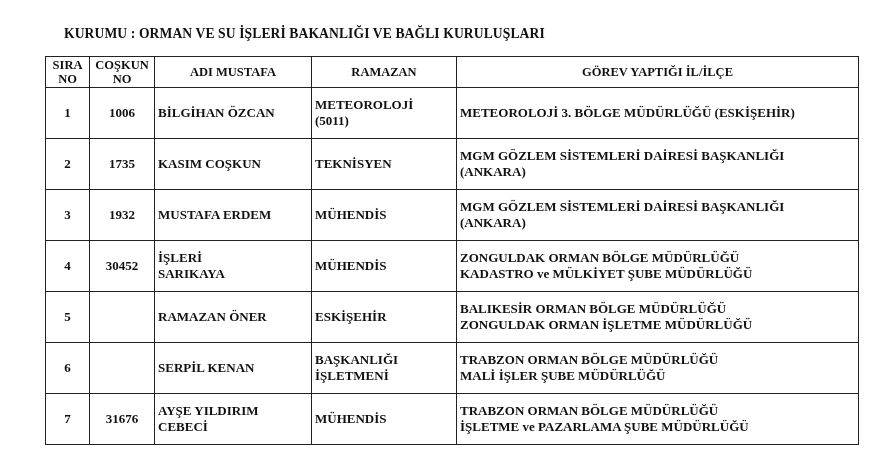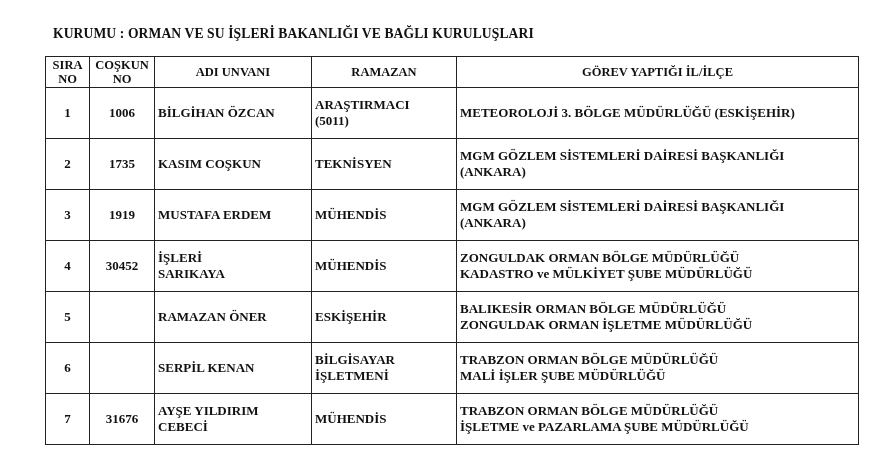--- a/index.html
+++ b/index.html
@@ -2,21 +2,21 @@
 <html><head>
 <meta charset="utf-8">
 <style>
   html, body { margin: 0; padding: 0; background: #ffffff; }
   body {
     width: 880px; height: 463px; overflow: hidden; position: relative;
     font-family: "Liberation Serif", "DejaVu Serif", serif;
     color: #111111;
   }
   .title {
-    position: absolute; left: 53px; top: 26px;
+    position: absolute; left: 64px; top: 26px;
     font-weight: bold; font-size: 13.6px; letter-spacing: 0.1px;
     white-space: nowrap;
   }
   table.roster {
     position: absolute; left: 45px; top: 56px;
     width: 813px;
     border-collapse: collapse;
     table-layout: fixed;
   }
   table.roster th, table.roster td {
@@ -55,34 +55,34 @@
   <thead>
     <tr>
       <th>
         <span class="line">SIRA</span>
         <span class="line">NO</span>
       </th>
       <th>
         <span class="line">COŞKUN</span>
         <span class="line">NO</span>
       </th>
-      <th>ADI UNVANI</th>
+      <th>ADI MUSTAFA</th>
       <th>RAMAZAN</th>
       <th>GÖREV YAPTIĞI İL/İLÇE</th>
     </tr>
   </thead>
   <tbody>
     <tr>
       <td class="c-center">1</td>
       <td class="c-center">1006</td>
       <td class="c-left">
         <span class="line">BİLGİHAN ÖZCAN</span>
       </td>
       <td class="c-left">
-        <span class="line">ARAŞTIRMACI</span>
+        <span class="line">METEOROLOJİ</span>
         <span class="line">(5011)</span>
       </td>
       <td class="c-left">
         <span class="line">METEOROLOJİ 3. BÖLGE MÜDÜRLÜĞÜ (ESKİŞEHİR)</span>
       </td>
     </tr>
     <tr>
       <td class="c-center">2</td>
       <td class="c-center">1735</td>
       <td class="c-left">
@@ -91,21 +91,21 @@
       <td class="c-left">
         <span class="line">TEKNİSYEN</span>
       </td>
       <td class="c-left">
         <span class="line">MGM GÖZLEM SİSTEMLERİ DAİRESİ BAŞKANLIĞI</span>
         <span class="line">(ANKARA)</span>
       </td>
     </tr>
     <tr>
       <td class="c-center">3</td>
-      <td class="c-center">1919</td>
+      <td class="c-center">1932</td>
       <td class="c-left">
         <span class="line">MUSTAFA ERDEM</span>
       </td>
       <td class="c-left">
         <span class="line">MÜHENDİS</span>
       </td>
       <td class="c-left">
         <span class="line">MGM GÖZLEM SİSTEMLERİ DAİRESİ BAŞKANLIĞI</span>
         <span class="line">(ANKARA)</span>
       </td>
@@ -139,21 +139,21 @@
         <span class="line">ZONGULDAK ORMAN İŞLETME MÜDÜRLÜĞÜ</span>
       </td>
     </tr>
     <tr>
       <td class="c-center">6</td>
       <td class="c-center"></td>
       <td class="c-left">
         <span class="line">SERPİL KENAN</span>
       </td>
       <td class="c-left">
-        <span class="line">BİLGİSAYAR</span>
+        <span class="line">BAŞKANLIĞI</span>
         <span class="line">İŞLETMENİ</span>
       </td>
       <td class="c-left">
         <span class="line">TRABZON ORMAN BÖLGE MÜDÜRLÜĞÜ</span>
         <span class="line">MALİ İŞLER ŞUBE MÜDÜRLÜĞÜ</span>
       </td>
     </tr>
     <tr>
       <td class="c-center">7</td>
       <td class="c-center">31676</td>

